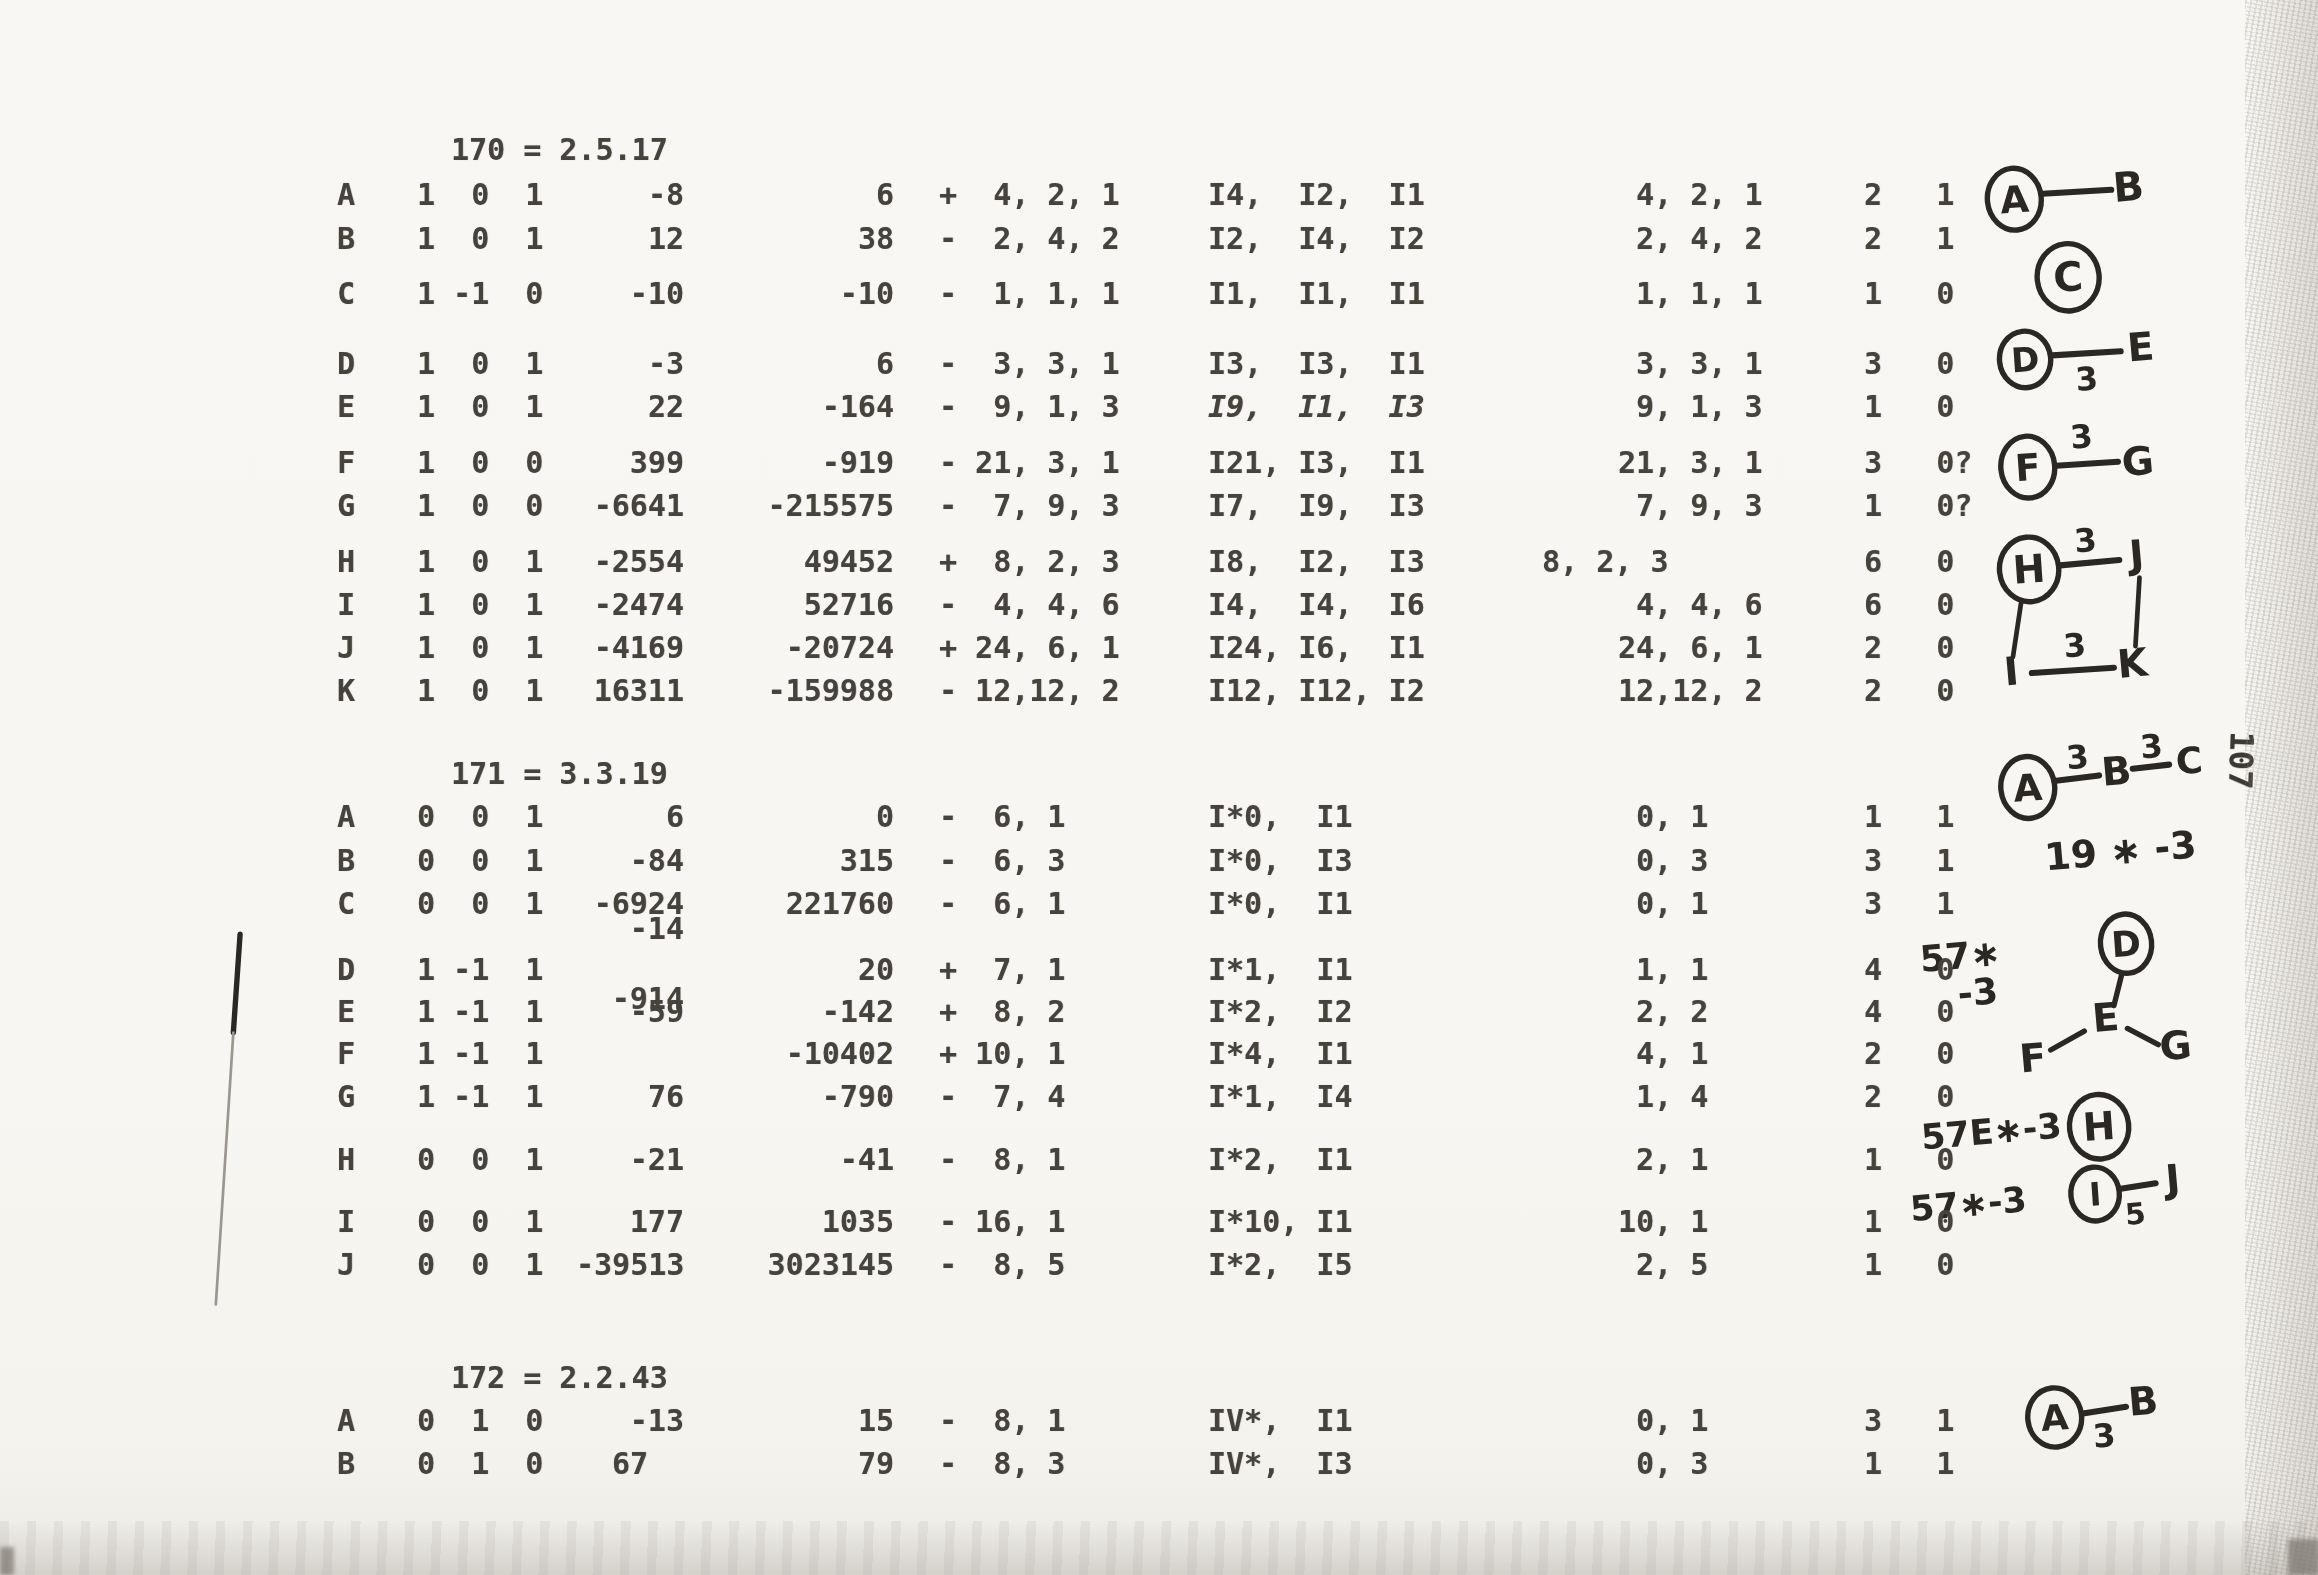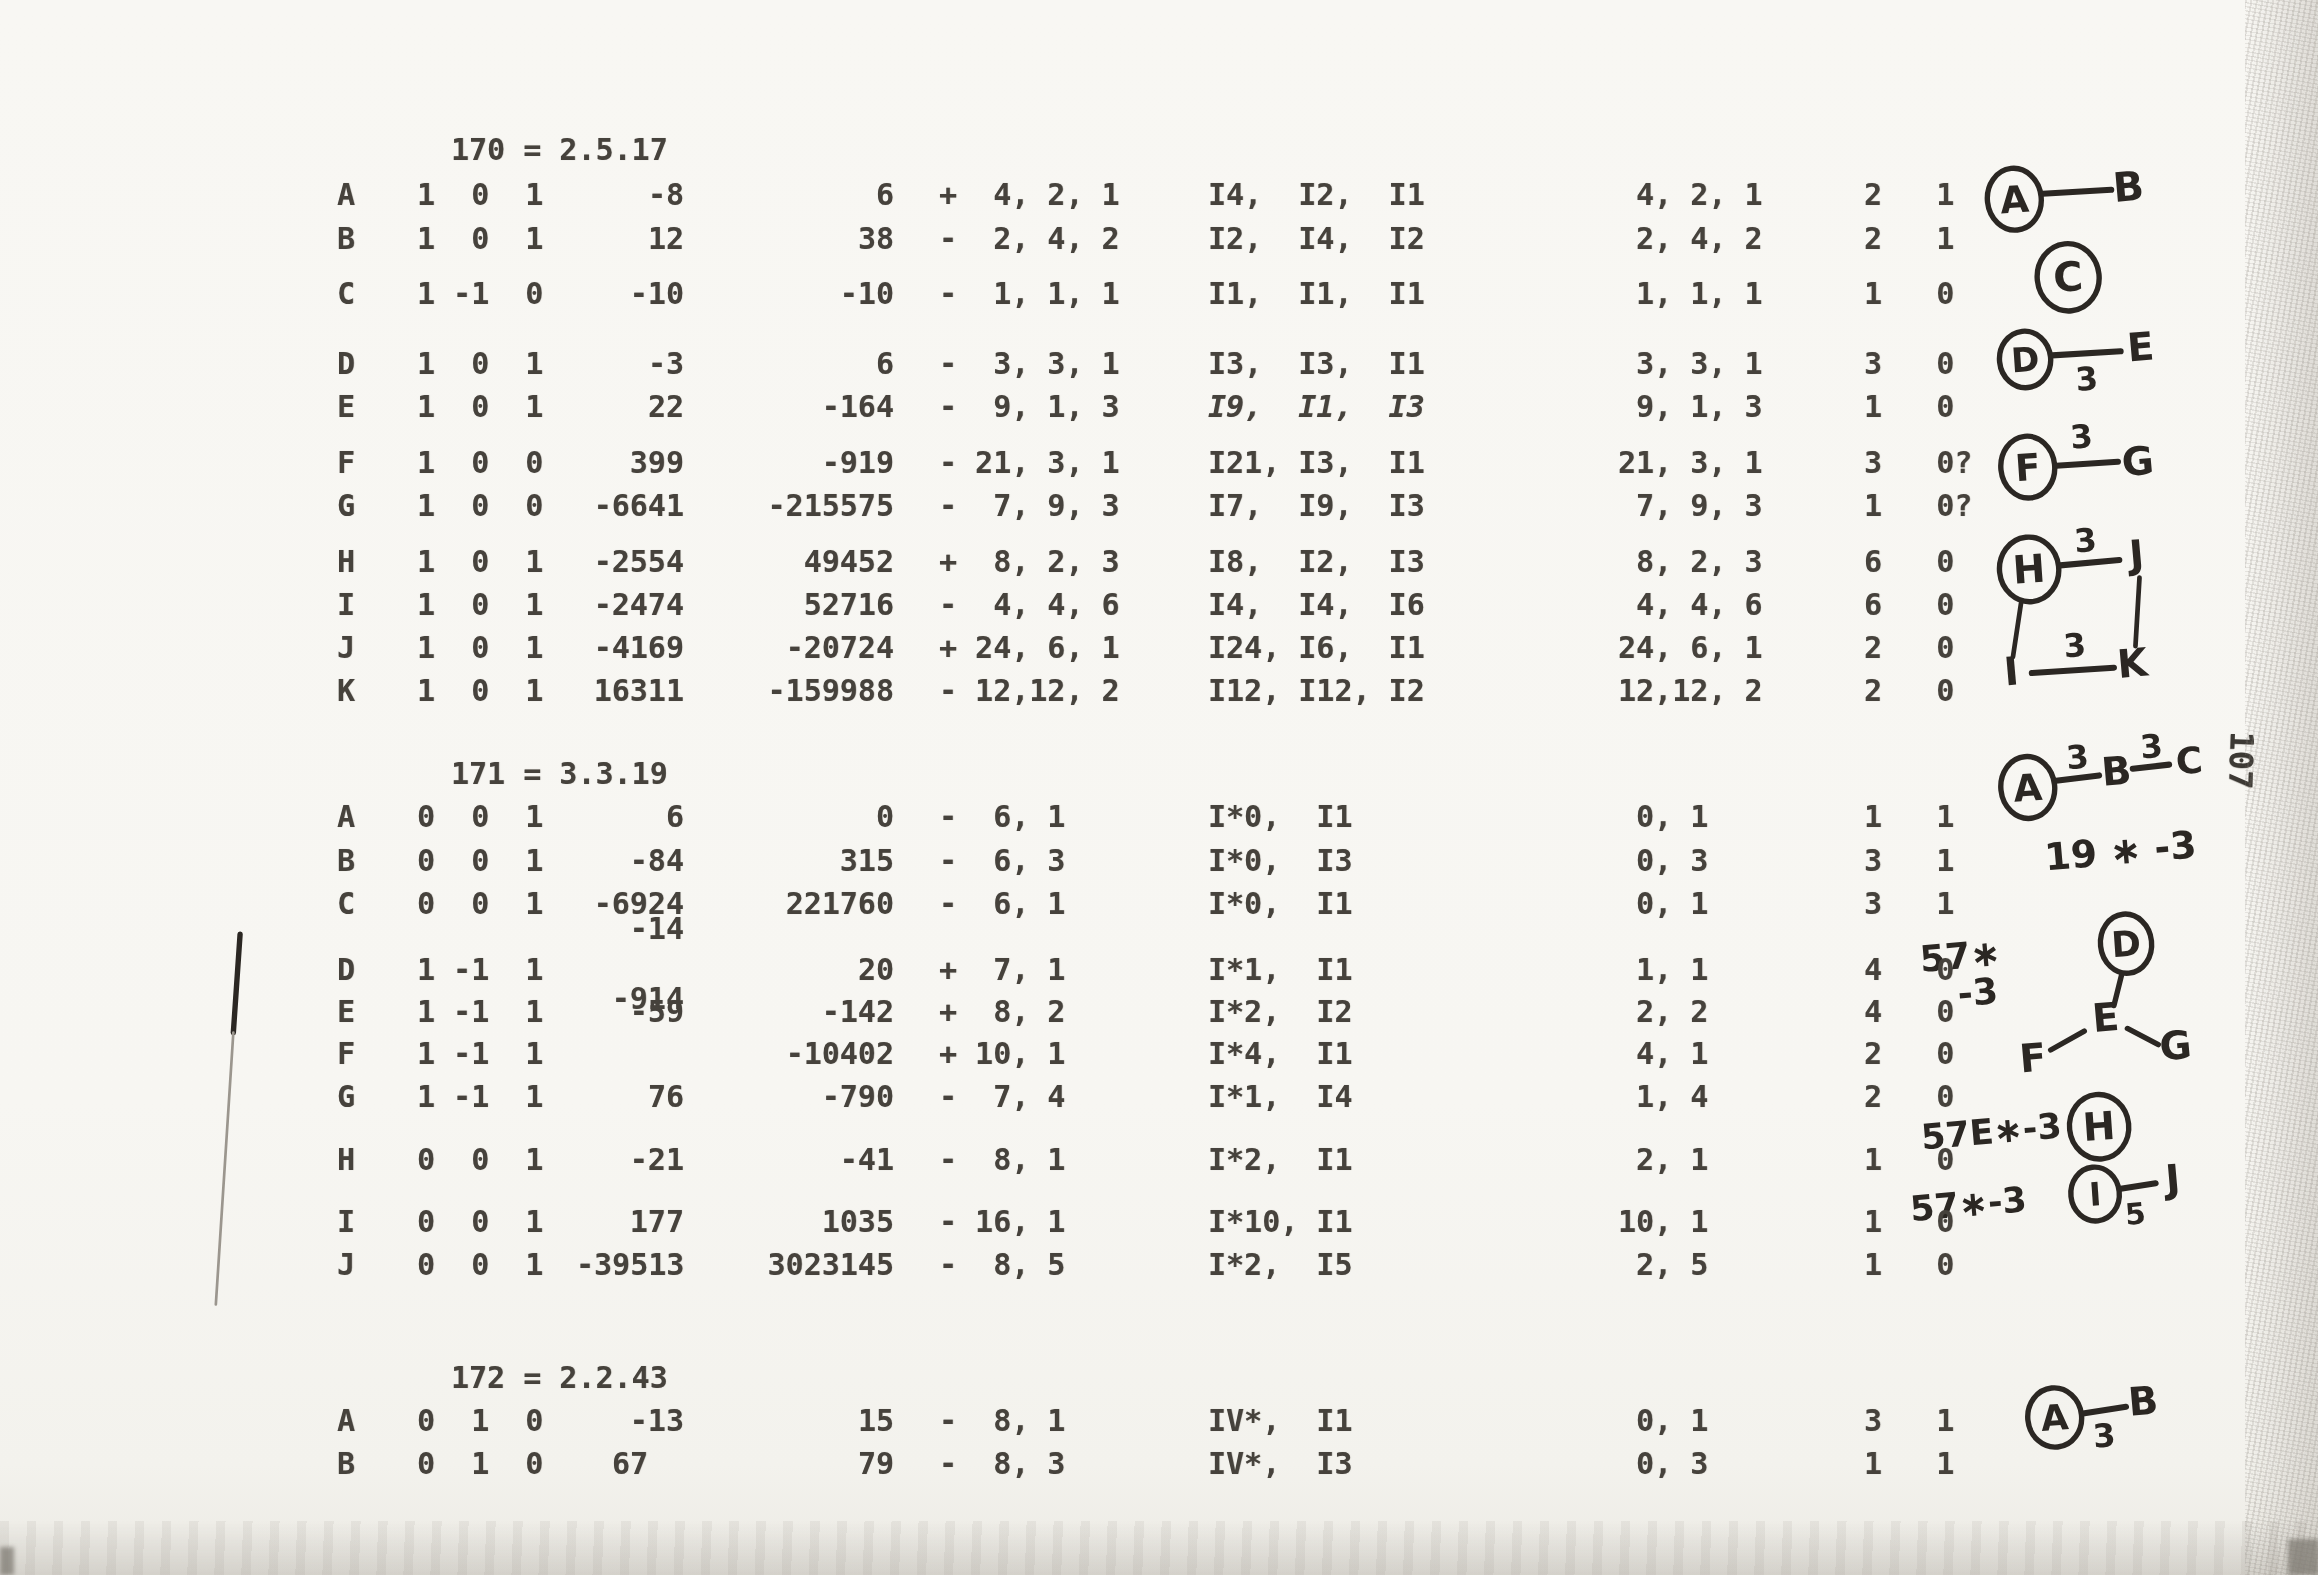--- a/index.html
+++ b/index.html
@@ -172,21 +172,21 @@
       <span class="t" style="left: 939px; top: 491px;">-  7, 9, 3</span>
       <span class="t" style="left: 1208px; top: 491px;">I7,  I9,  I3</span>
       <span class="t" style="left: 1618px; top: 491px;"> 7, 9, 3</span>
       <span class="t" style="left: 1864px; top: 491px;">1   0?</span>
       <span class="t" style="left: 337px; top: 547px;">H</span>
       <span class="t" style="left: 417px; top: 547px;">1  0  1</span>
       <span class="t right" style="left: 576px; top: 547px; width: 108px;">-2554</span>
       <span class="t right" style="left: 731px; top: 547px; width: 163px;">49452</span>
       <span class="t" style="left: 939px; top: 547px; text-align: center;">+  8, 2, 3</span>
       <span class="t" style="left: 1208px; top: 547px;">I8,  I2,  I3</span>
-      <span class="t" style="left: 1618px; top: 547px;"> 8, 2, 3</span>
+      <span class="t" style="left: 1524px; top: 547px;"> 8, 2, 3</span>
       <span class="t" style="left: 1864px; top: 547px;">6   0</span>
       <span class="t" style="left: 337px; top: 590px;">I</span>
       <span class="t" style="left: 417px; top: 590px;">1  0  1</span>
       <span class="t right" style="left: 576px; top: 590px; width: 108px;">-2474</span>
       <span class="t right" style="left: 731px; top: 590px; width: 163px;">52716</span>
       <span class="t" style="left: 939px; top: 590px;">-  4, 4, 6</span>
       <span class="t" style="left: 1208px; top: 590px;">I4,  I4,  I6</span>
       <span class="t" style="left: 1618px; top: 590px;"> 4, 4, 6</span>
       <span class="t" style="left: 1864px; top: 590px;">6   0</span>
       <span class="t" style="left: 337px; top: 633px;">J</span>

